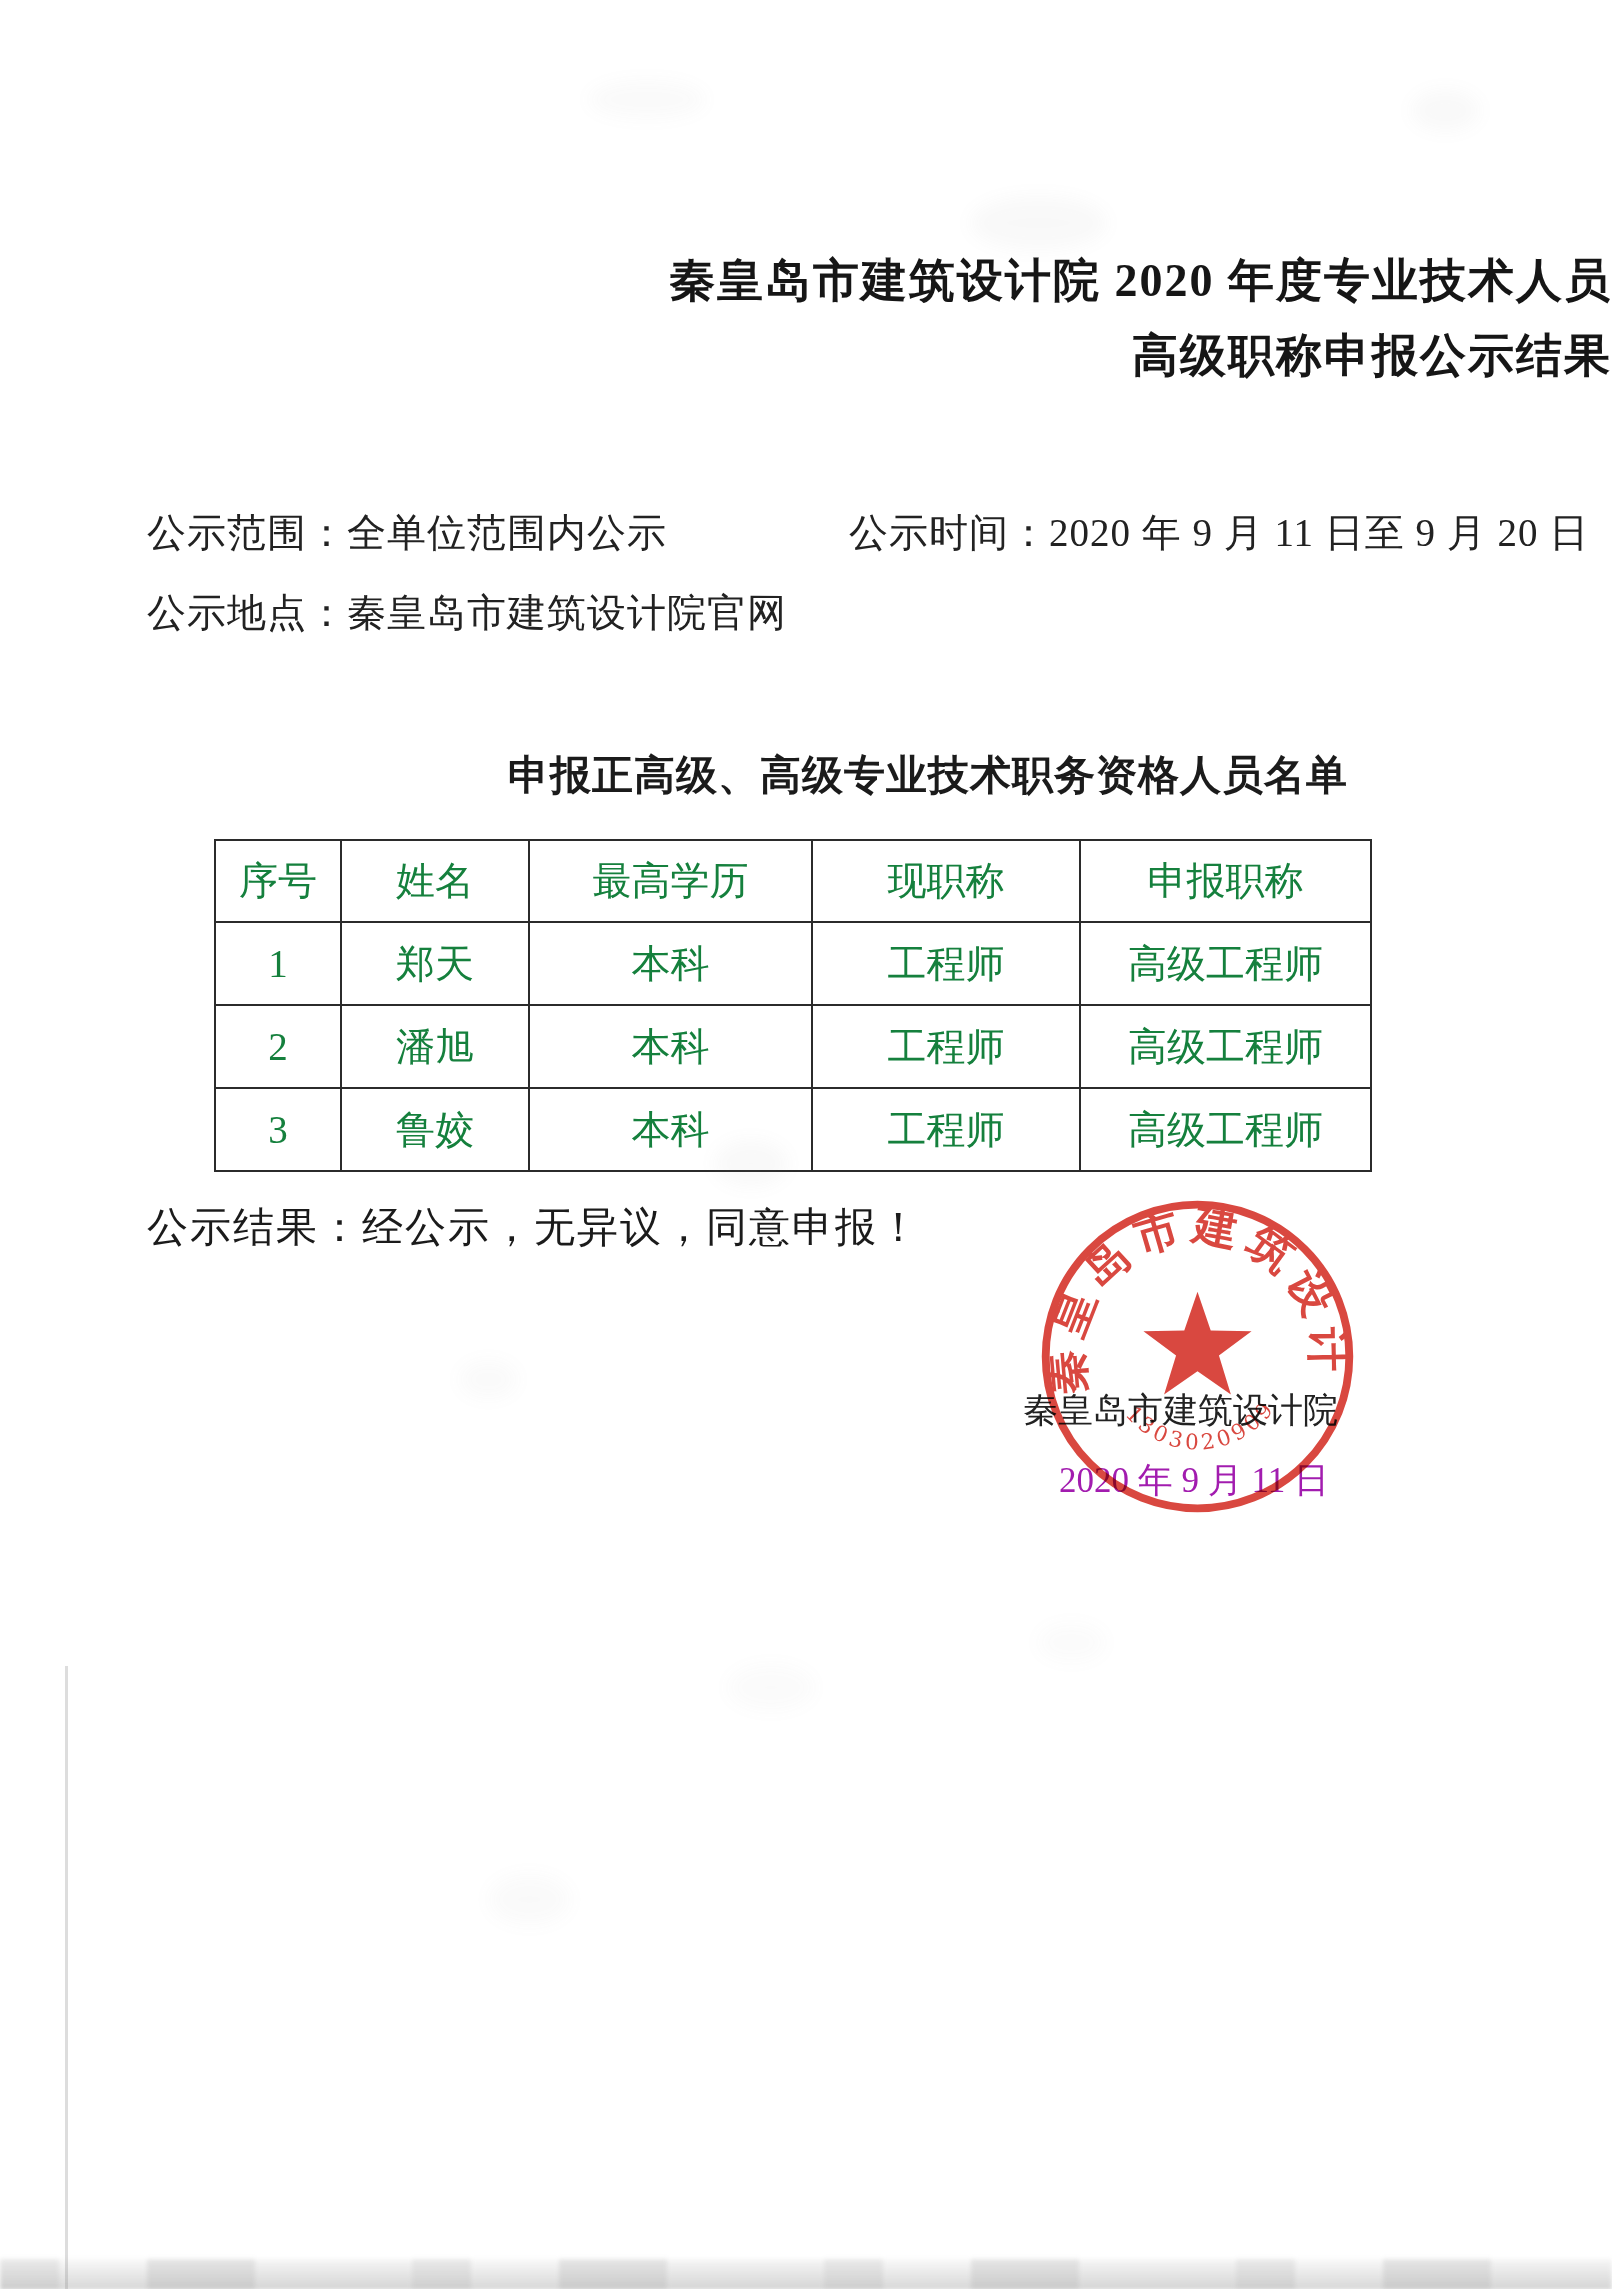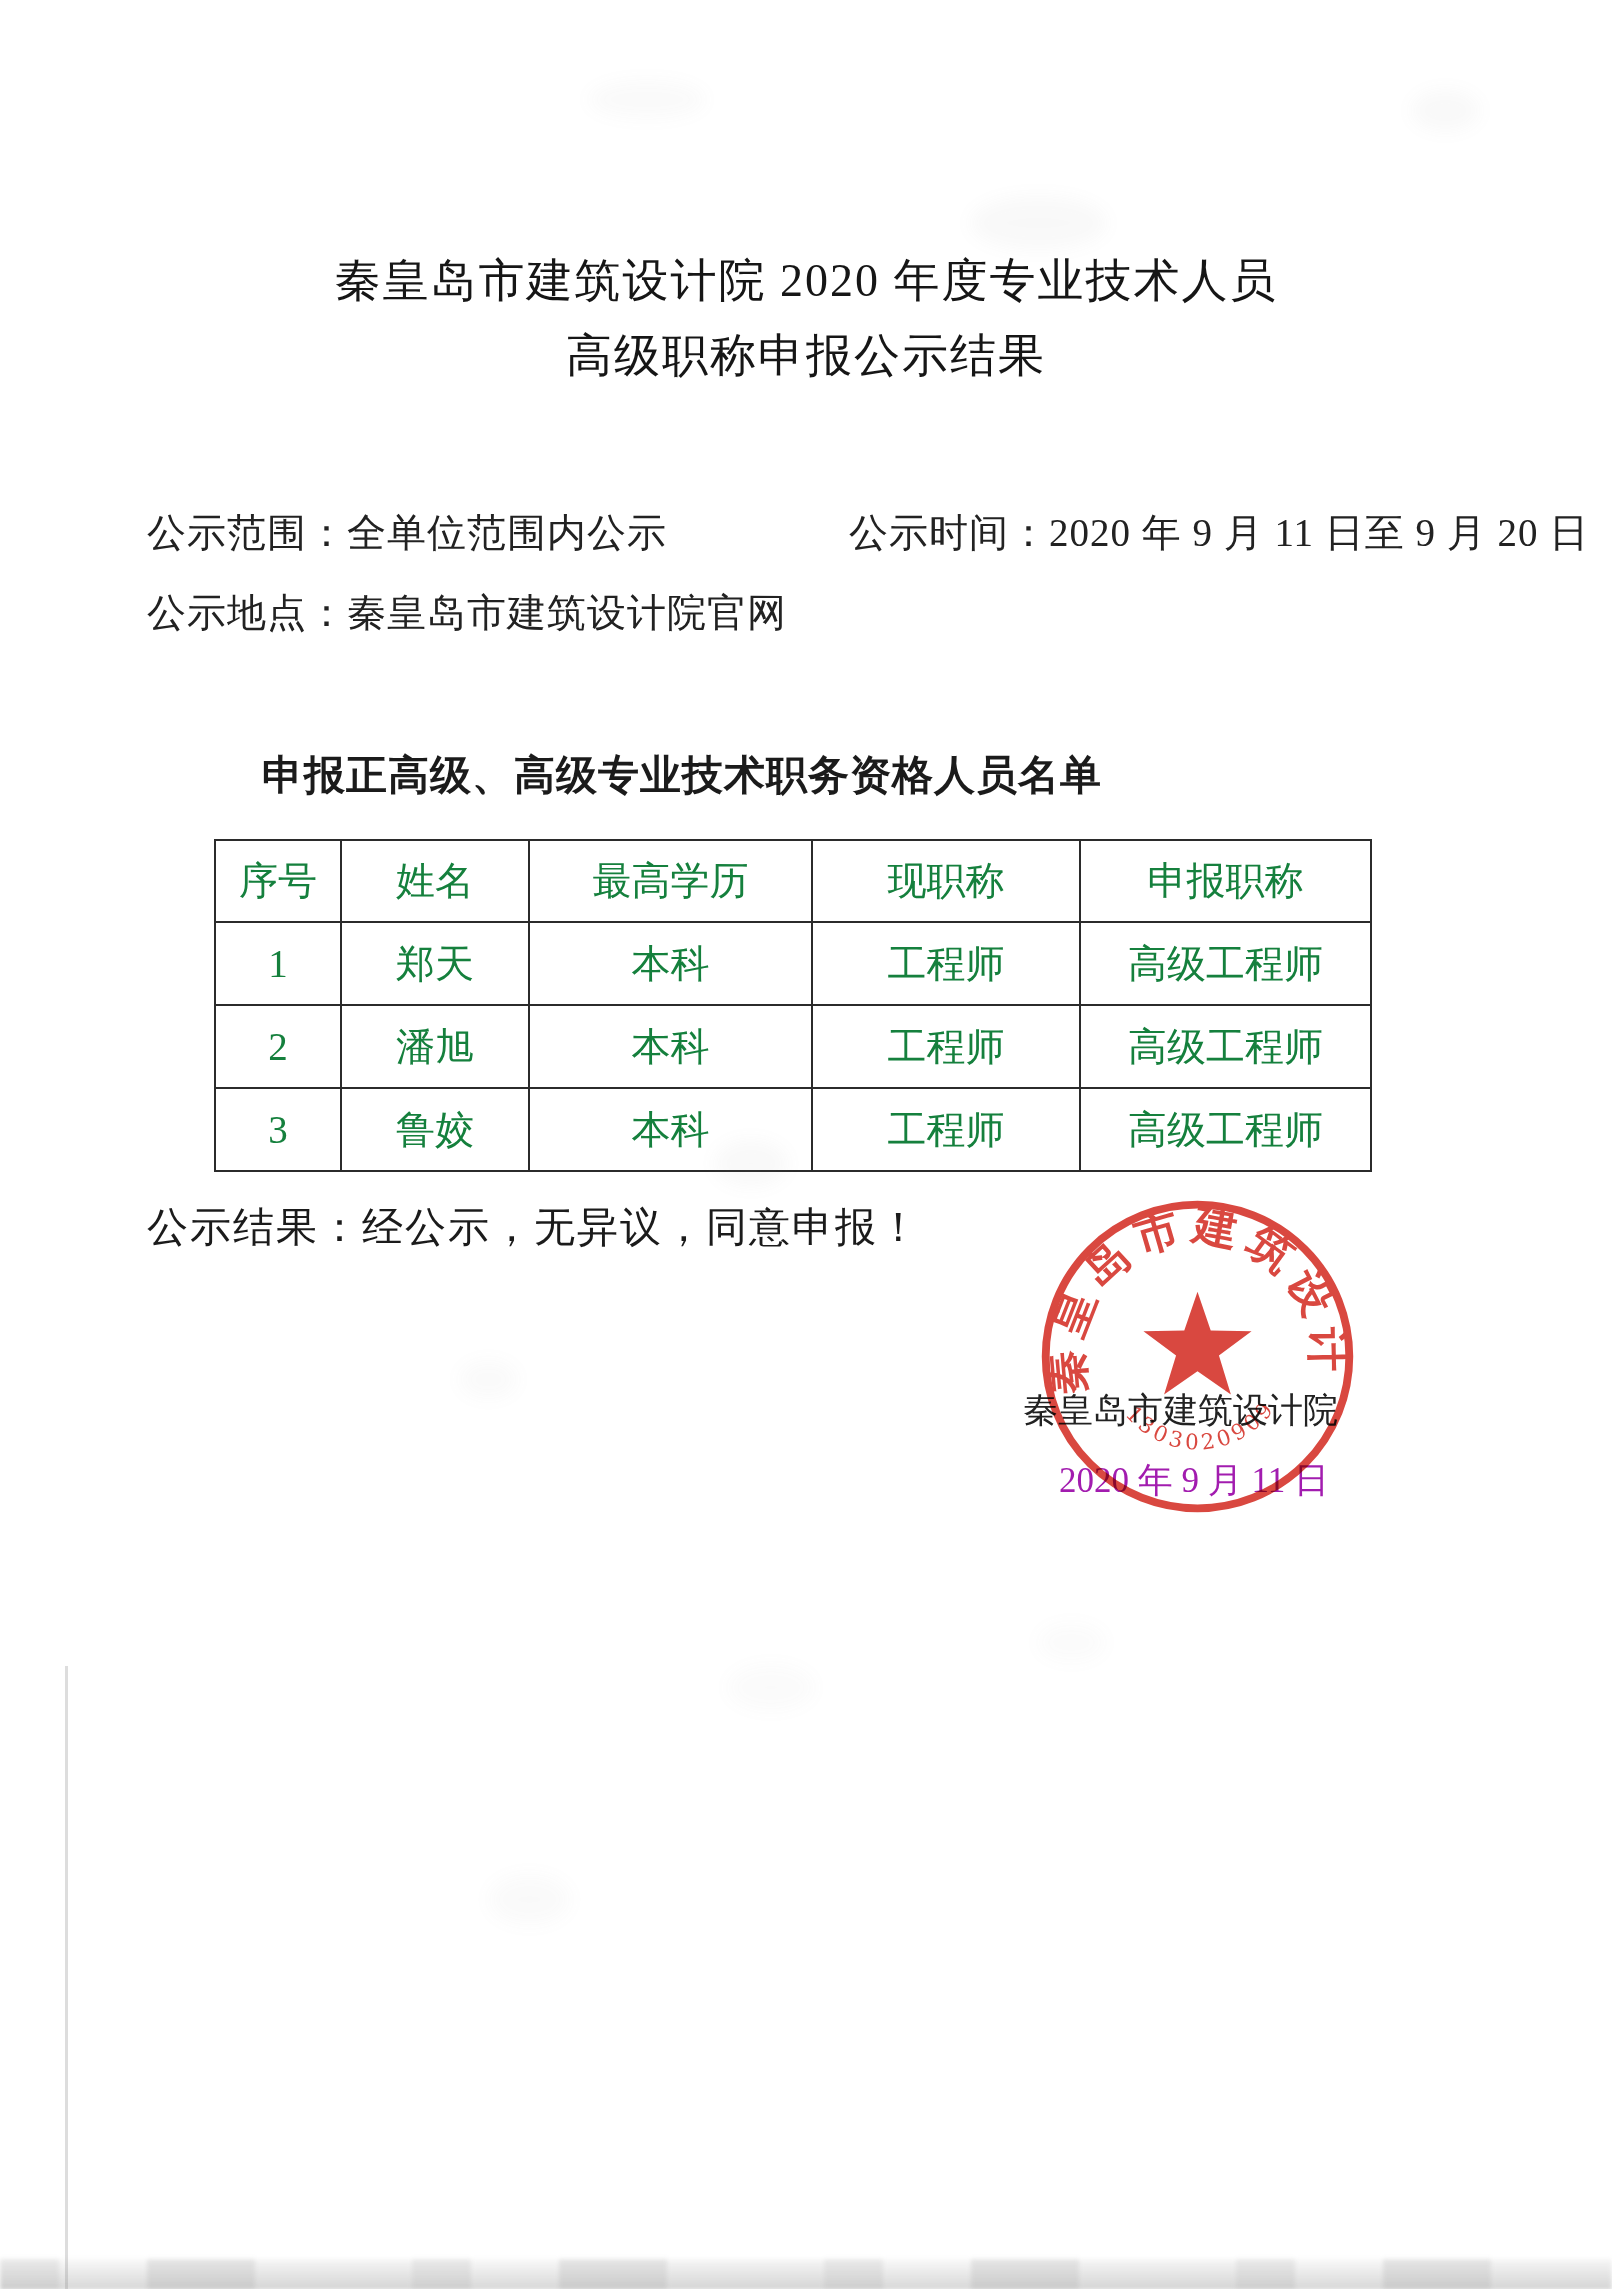--- a/index.html
+++ b/index.html
@@ -7,39 +7,39 @@
   .page {
     position:relative;
     width:1612px; height:2290px;
     background:#ffffff;
     overflow:hidden;
     font-family:"Liberation Serif","DejaVu Serif",serif;
     color:#1e1e1e;
   }
   .title-line {
     position:absolute; left:0; width:1612px;
-    text-align:center;
-    font-size:46px; font-weight:normal; color:#161616;
+    text-align:right;
+    font-size:46px; font-weight:bold; color:#161616;
     letter-spacing:2px;
   }
   .title-1 { top:250px; }
   .title-2 { top:325px; }
   .field-line {
     position:absolute;
     font-size:39px; color:#222222;
     white-space:nowrap;
     letter-spacing:1px;
   }
   .f-scope   { left:147px; top:506px; }
   .f-time    { left:849px; top:506px; }
   .f-place   { left:147px; top:586px; }
   .f-content { left:147px; top:665px; }
   .table-caption {
-    position:absolute; left:8px; top:748px; width:1348px;
-    text-align:center;
+    position:absolute; left:0; top:748px; width:1348px;
+    text-align:right;
     font-size:41px; font-weight:bold; color:#1b1b1b;
     letter-spacing:1px;
   }
   table.roster {
     position:absolute; left:214px; top:839px;
     border-collapse:collapse;
     table-layout:fixed;
     width:1157px;
   }
   table.roster th, table.roster td {

